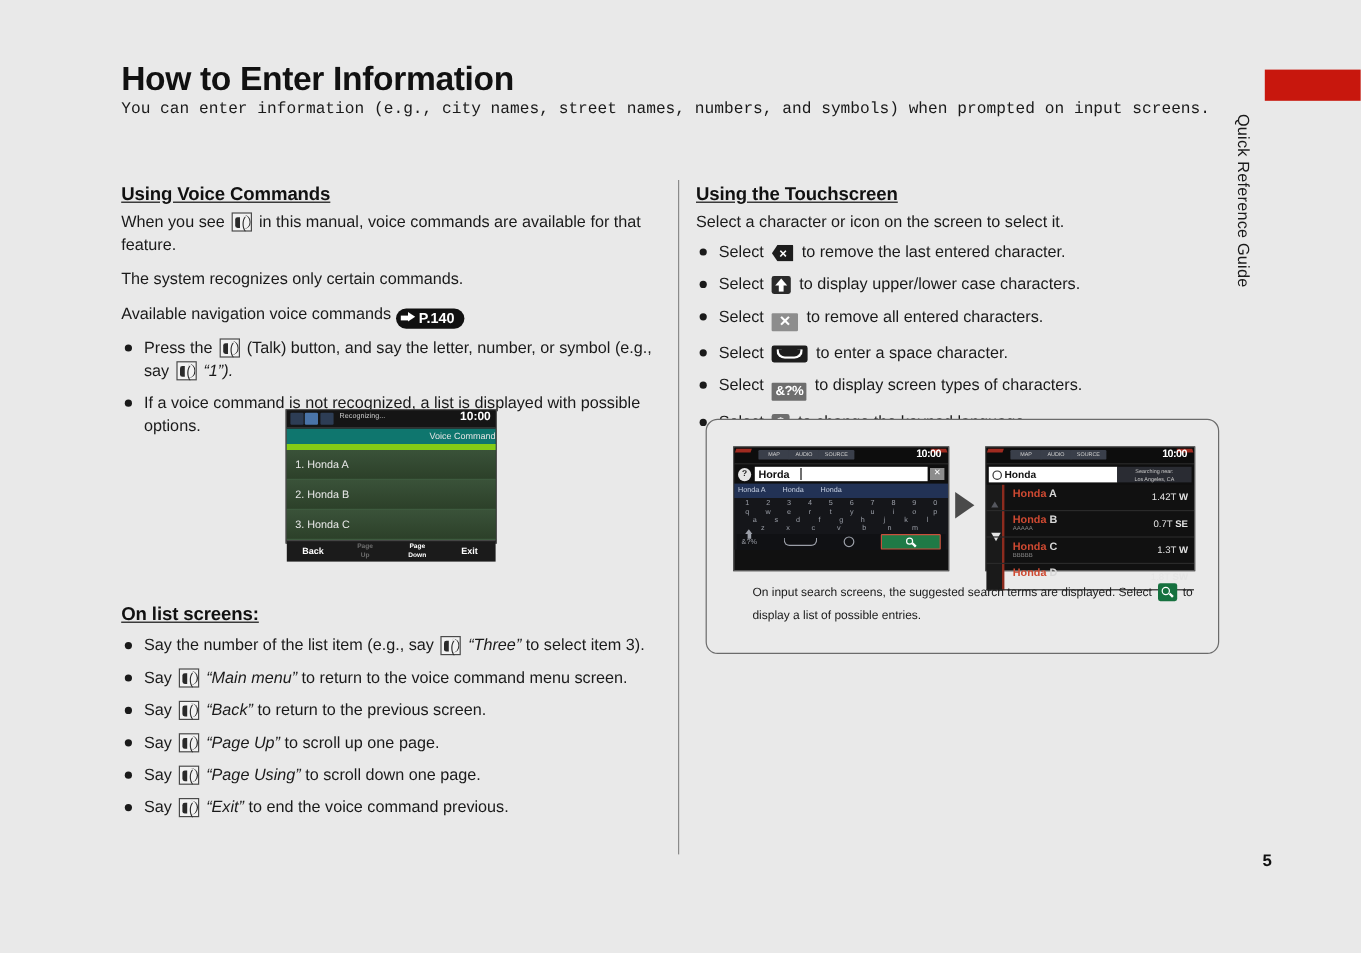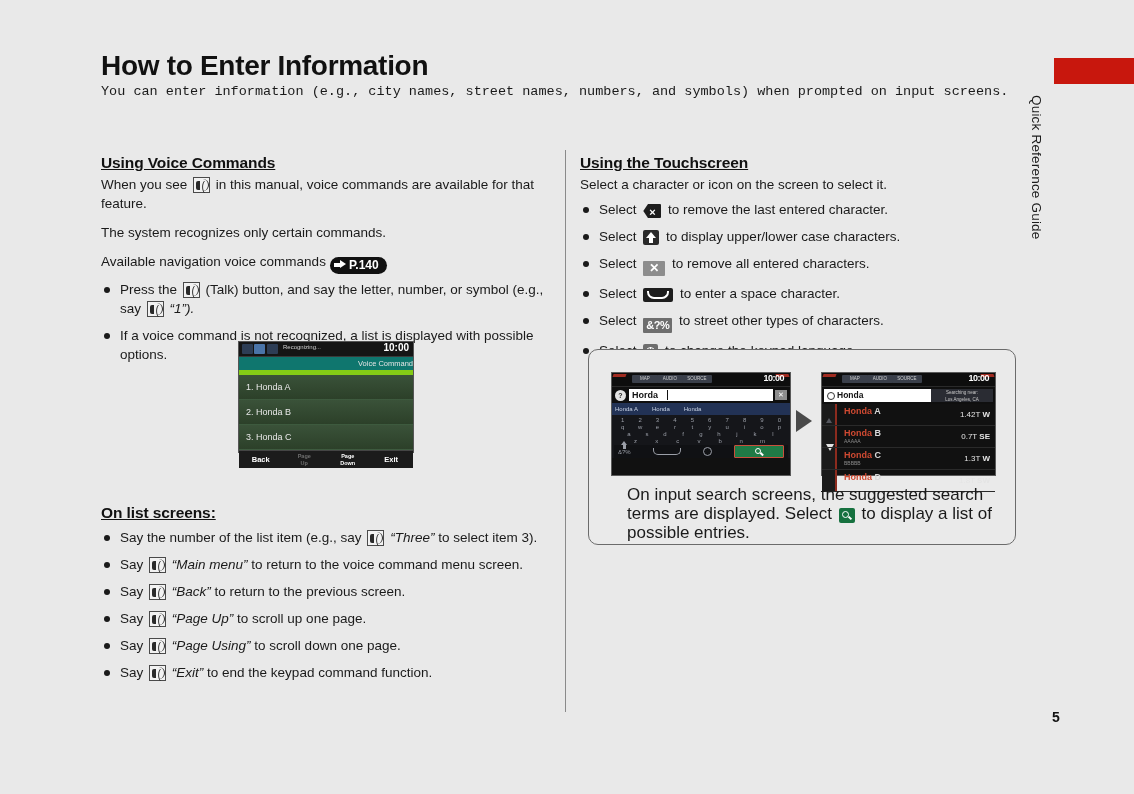--- a/index.html
+++ b/index.html
@@ -321,21 +321,21 @@
     border-left:3px solid transparent;border-right:3px solid transparent;border-bottom:5px solid #55575e;
   }
   .rscroll:after{
     content:"";position:absolute;left:4px;top:40px;
     border-left:4px solid transparent;border-right:4px solid transparent;border-top:7px solid #e4e4e4;
   }
   .redline{position:absolute;left:13px;top:0;width:1.5px;height:100%;background:#8c2b1e;}
 
   .illus-cap{
     position:absolute;left:38px;top:135px;width:370px;
-    font-size:17px;line-height:19px;color:#1a1a1a;
+    font-size:10px;line-height:19px;color:#1a1a1a;
   }
   .cap-srch{
     display:inline-block;vertical-align:-4px;width:16px;height:15px;
     background:#16713f;border-radius:2px;position:relative;margin:0 2px;
   }
   .cap-srch:before{
     content:"";position:absolute;left:3px;top:2.5px;width:7px;height:7px;
     border:1.8px solid #fff;border-radius:50%;box-sizing:border-box;
   }
   .cap-srch:after{
@@ -419,21 +419,21 @@
       <li>
         <span>Say</span>
         <span class="vc"><i></i></span>
         <em>“Page Using”</em>
         <span>to scroll down one page.</span>
       </li>
       <li>
         <span>Say</span>
         <span class="vc"><i></i></span>
         <em>“Exit”</em>
-        <span>to end the keypad command function.</span>
+        <span>to end the voice command previous.</span>
       </li>
     </ul>
   </div>
 
   <div class="navshot">
     <div class="ns-top">
       <div class="ic ic1"></div>
       <div class="ic ic2"></div>
       <div class="ic ic3"></div>
       <div class="rec">Recognizing...</div>
@@ -480,21 +480,21 @@
         <span>to remove all entered characters.</span>
       </li>
       <li>
         <span>Select</span>
         <span class="key k-space"></span>
         <span>to enter a space character.</span>
       </li>
       <li>
         <span>Select</span>
         <span class="key k-sym">&amp;?%</span>
-        <span>to street other types of characters.</span>
+        <span>to display screen types of characters.</span>
       </li>
       <li>
         <span>Select</span>
         <span class="key k-lang"></span>
         <span>to change the keypad language.</span>
       </li>
     </ul>
   </div>
 
   <div class="illus">

